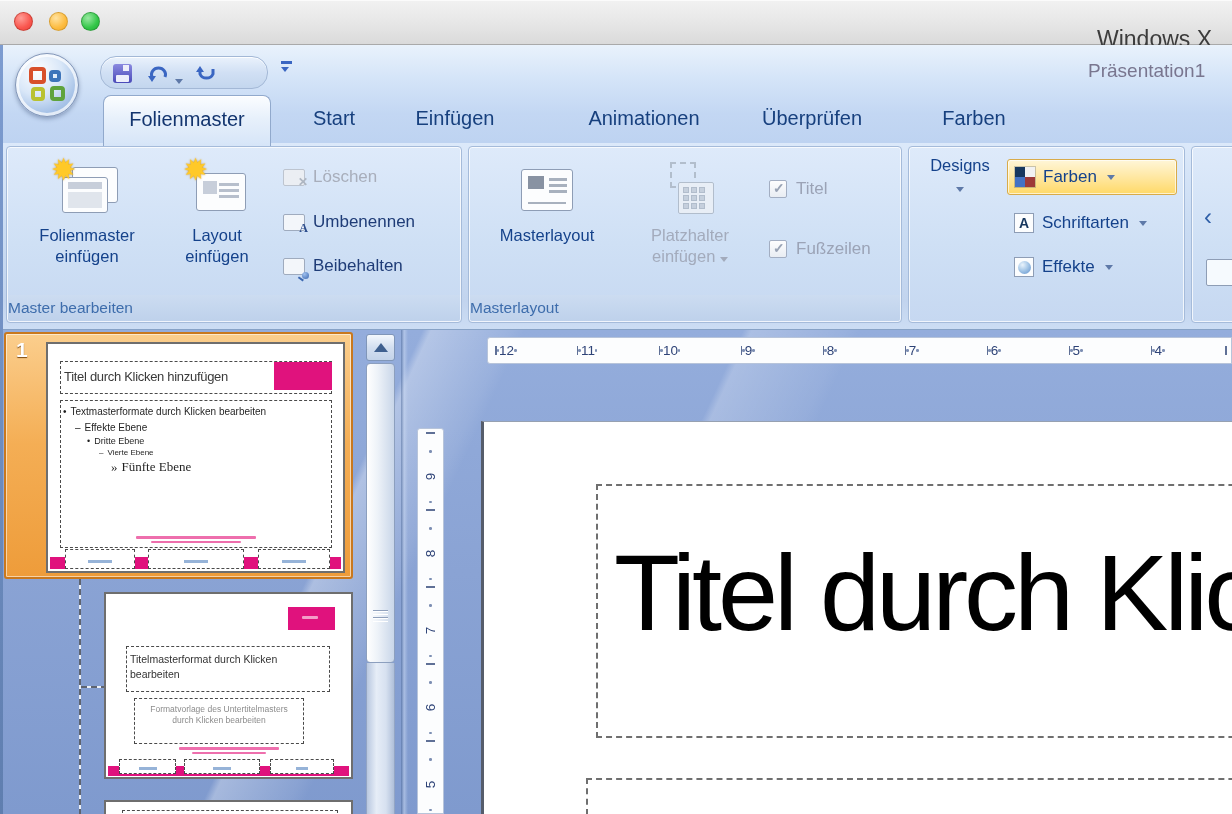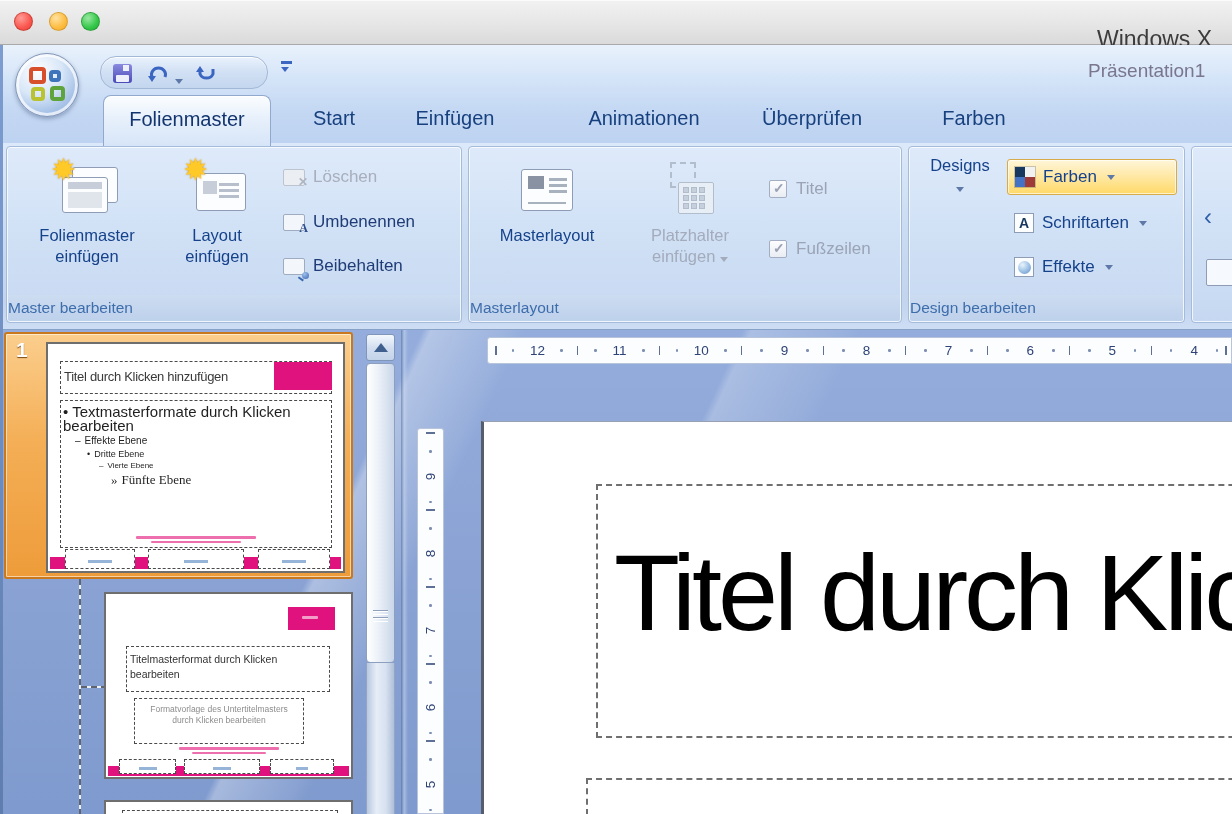--- a/index.html
+++ b/index.html
@@ -140,21 +140,21 @@
     text-shadow:0 1px 1px #7C4A12; }
   .mini-slide { position:absolute; background:#FFF; border:2px solid #6E6E6E; }
   .s1 { left:40px; top:8px; width:299px; height:231px; }
   .dashbox { position:absolute; border:1px dashed #4A4A4A; }
   .pinkrect { position:absolute; }
   .tinybar { position:absolute; border-radius:1px; }
   .s1 .title-t { padding:7px 0 0 3px; font-size:13px; color:#3A3A3A; letter-spacing:-.3px; white-space:nowrap; overflow:hidden; }
   .s1 .body-t { padding:4px 2px; color:#1F1F1F; }
   .bl { white-space:nowrap; overflow:hidden; }
   .bl .mk { display:inline-block; margin-right:4px; }
-  .l1 { font-size:15px; line-height:13.5px; width:250px; white-space:normal; }
+  .l1 { font-size:10px; line-height:13.5px; width:250px; white-space:normal; }
   .l2 { font-size:10px; margin:3px 0 0 12px; }
   .l3 { font-size:9px; margin:3px 0 0 24px; }
   .l4 { font-size:8px; margin:2px 0 0 36px; }
   .l5 { font-size:13px; margin:2px 0 0 48px;font-family:Liberation Serif, serif; }
   .footer-bar { position:absolute; background:#E0127D; }
   .fbox { position:absolute; border:1px dashed #4A4A4A; background:#FFF; }
   .fbox i { position:absolute; left:50%; bottom:5px; transform:translateX(-50%); width:24px; height:3px;
     background:#6A93C8; opacity:.7; }
   .pinktext { position:absolute; left:50%; transform:translateX(-50%); }
   .pinktext i { display:block; height:2.5px; background:#EE6FAD; margin-bottom:2px; border-radius:1px; }
@@ -177,21 +177,21 @@
     background:linear-gradient(90deg,#FFFFFF,#EDF2F8 40%,#C9D6E9); }
   .scroll-thumb .grip { position:absolute; left:6px; top:246px; width:15px; }
   .scroll-thumb .grip i { display:block; height:1.5px; background:#8FA0BC; border-bottom:1.5px solid #FFF; margin-bottom:2px; }
   .scroll-track { position:absolute; left:366px; top:333px; width:29px; bottom:0;
     background:linear-gradient(90deg,#B9C8E0,#E6EDF7 35%,#D7E1F0 70%,#AFBFD9);
     border-left:1px solid #93A5C4; border-right:1px solid #93A5C4; }
 
   
   .hruler { position:absolute; left:487px; top:7px; width:745px; height:27px; background:#FCFDFE;
     border:1px solid #B7C4DA; border-radius:3px 0 0 3px; display:flex; align-items:center; }
-  .hseg { flex:1; display:flex; align-items:center; justify-content:space-between; padding:0 7px; height:100%; }
+  .hseg { flex:1; display:flex; align-items:center; justify-content:flex-start; padding:0 7px; height:100%; }
   .tick { width:1.5px; height:9px; background:#5F7096; }
   .dot { width:2.5px; height:2.5px; border-radius:50%; background:#7D8FB3; }
   .rnum { font-size:13.5px; color:#2E4377; }
   .hruler .endtick { margin-right:4px; }
   .vruler { position:absolute; left:417px; top:98px; width:27px; height:386px; background:#FCFDFE;
     border:1px solid #B7C4DA; border-radius:3px 3px 0 0; display:flex; flex-direction:column; align-items:center; overflow:hidden; }
   .vseg { flex:0 0 77px; display:flex; flex-direction:column; align-items:center; justify-content:space-between; padding:3px 0; }
   .vtick { width:9px; height:1.5px; background:#5F7096; }
   .vnum { width:15px; height:15px; display:flex; align-items:center; justify-content:center;
     transform:rotate(-90deg); font-size:13.5px; color:#2E4377; }
@@ -380,21 +380,20 @@
         <span>Schriftarten</span>
         <span class="dd"></span>
       </div>
       <div class="menu-btn" style="top:102px">
         <span class="fx-ic">
             <i></i>
           </span>
         <span>Effekte</span>
         <span class="dd"></span>
       </div>
-      <div class="group-label">Design bearbeiten</div>
     </div>
 
     <div class="group" style="left:1191px;width:60px">
       <span class="partial-chevron">‹</span>
       <span class="partial-box"></span>
     </div>
   </div>
 
   <div class="workspace">
     <div class="streaks"></div>

